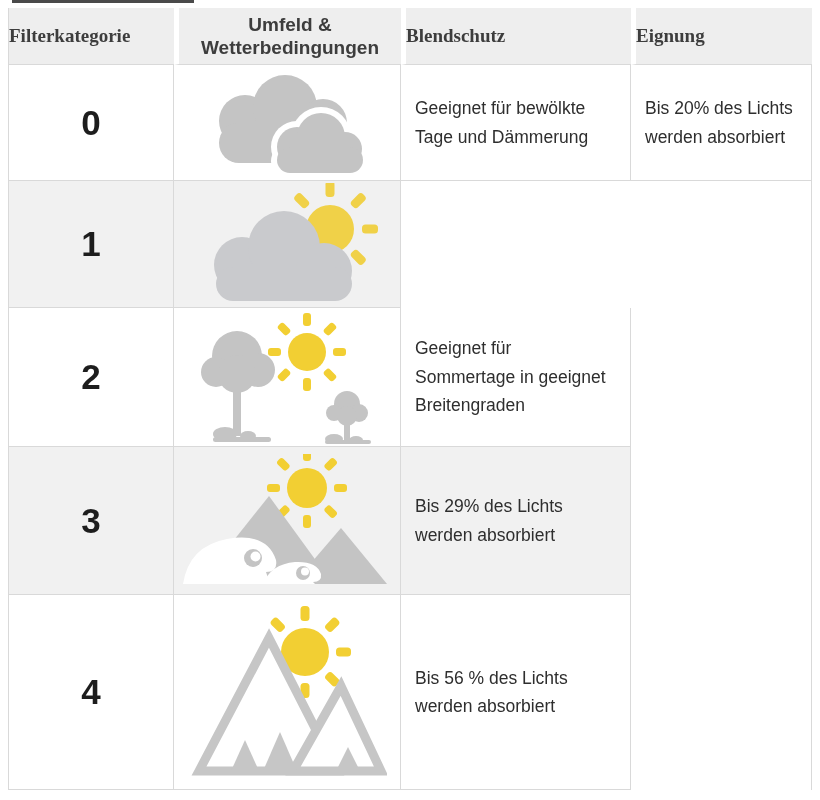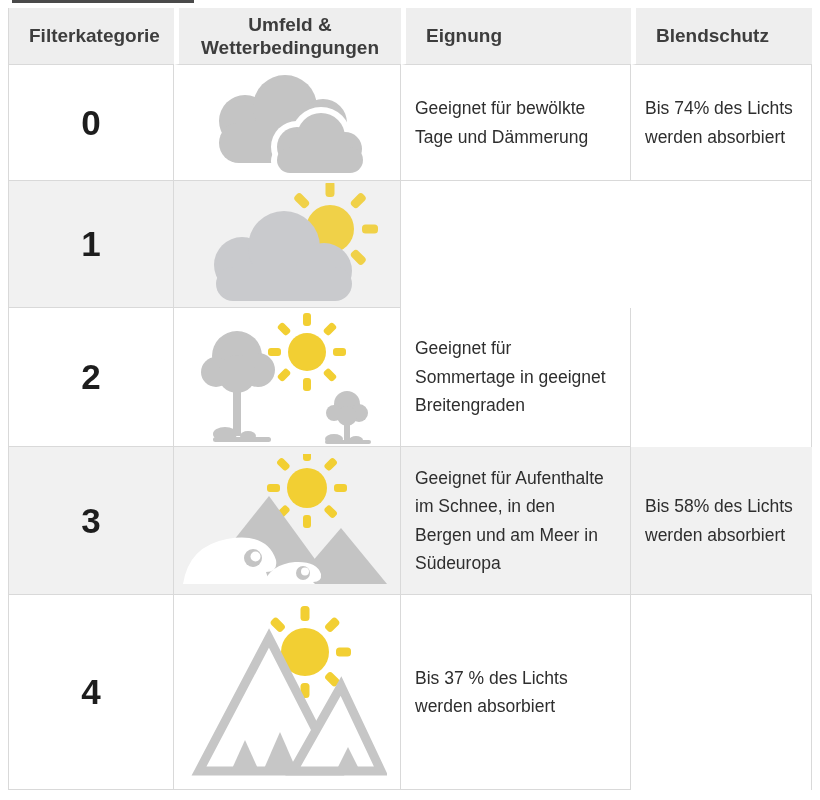--- a/index.html
+++ b/index.html
@@ -16,21 +16,21 @@
   }
   .row{display:grid;grid-template-columns:165px 227px 230px 181px;}
   .row>div{box-sizing:border-box;display:flex;align-items:center;border-bottom:1px solid #d9d9d9;}
   .row>div:nth-child(-n+3){border-right:1px solid #d9d9d9;}
   .row.alt>div{background:#f1f1f1;}
   
   .row.header{min-height:57px;}
   .row.header>div{background:#eeeeee;border-right:none;border-bottom:1px solid #d9d9d9;
     font-size:19px;font-weight:700;color:#3d3d3d;}
   .row.header>div+div{border-left:5px solid #ffffff;}
-  .row.header .h-left{padding-left:20px;}
+  .row.header .h-left{padding-left:0;font-family:Liberation Serif, serif;}
   .row.header .h-center{justify-content:flex-start;text-align:center;line-height:1.22;}
   
   .row.r0{min-height:116px;}
   .row.r1{min-height:127px;}
   .row.r2{min-height:139px;}
   .row.r3{min-height:148px;}
   .row.r4{min-height:195px;}
   .cell-cat{justify-content:center;font-size:35px;font-weight:700;color:#1d1d1d;}
   .cell-icon{justify-content:center;}
   .cell-text{padding:6px 14px;font-size:17.5px;line-height:1.62;color:#2e2e2e;white-space:pre-line;}
@@ -44,24 +44,24 @@
 <div class="filter-table">
 
   <div class="row header">
     <div class="h-left">
         <span>Filterkategorie</span>
       </div>
     <div class="h-center">
         <span>Umfeld &amp; Wetterbedingungen</span>
       </div>
     <div class="h-left">
+        <span>Blendschutz</span>
+      </div>
+    <div class="h-left">
         <span>Eignung</span>
-      </div>
-    <div class="h-left">
-        <span>Blendschutz</span>
       </div>
   </div>
 
   <div class="row r0">
     <div class="cell-cat">0</div>
     <div class="cell-icon">
       <svg width="185" height="112" viewBox="0 0 185 112">
         <g fill="#c4c4c4">
           <circle cx="50" cy="54" r="26"></circle>
             <circle cx="90" cy="40" r="32"></circle>
@@ -76,21 +76,21 @@
         </g>
         <g fill="#c4c4c4">
           <circle cx="102" cy="80" r="20"></circle>
             <circle cx="126" cy="70" r="24"></circle>
             <circle cx="150" cy="82" r="17"></circle>
           <rect x="82" y="80" width="86" height="26" rx="13"></rect>
         </g>
       </svg>
     </div>
     <div class="cell-text">Geeignet für bewölkte Tage und Dämmerung</div>
-    <div class="cell-text">Bis 74% des Lichts werden absorbiert</div>
+    <div class="cell-text">Bis 20% des Lichts werden absorbiert</div>
   </div>
 
   <div class="row r1 alt">
     <div class="cell-cat">1</div>
     <div class="cell-icon">
       <svg width="195" height="122" viewBox="0 0 195 122">
         <g transform="translate(140,46)" fill="#f0d148">
           <circle r="24"></circle>
           <g>
             <rect x="-4.5" y="-48" width="9" height="16" rx="3.5"></rect>
@@ -173,22 +173,21 @@
         <polygon points="18,130 88,42 152,130" fill="#c4c4c4"></polygon>
         <polygon points="112,130 160,74 206,130" fill="#c4c4c4"></polygon>
         <path d="M2,130 Q8,92 46,85 Q86,78 95,106 Q97,118 85,118 L89,130 Z" fill="#ffffff"></path>
         <circle cx="72" cy="104" r="9" fill="#c4c4c4"></circle>
           <circle cx="74.5" cy="102.5" r="5" fill="#ffffff"></circle>
         <path d="M82,130 Q90,110 114,108 Q136,107 140,120 Q141,128 132,128 L134,130 Z" fill="#ffffff"></path>
         <circle cx="122" cy="119" r="7" fill="#c4c4c4"></circle>
           <circle cx="124" cy="117.5" r="4" fill="#ffffff"></circle>
       </svg>
     </div>
-    <div class="cell-text">Geeignet für Aufenthalte im Schnee, in den Bergen und am Meer in Südeuropa</div>
-    <div class="cell-text">Bis 58% des Lichts werden absorbiert</div>
+    <div class="cell-text">Bis 29% des Lichts werden absorbiert</div>
   </div>
 
   <div class="row r4">
     <div class="cell-cat">4</div>
     <div class="cell-icon">
       <svg width="200" height="176" viewBox="0 0 200 176">
         <g transform="translate(118,48)" fill="#f2cf33">
           <circle r="24"></circle>
           <g>
             <rect x="-4.5" y="-46" width="9" height="15" rx="3.5"></rect>
@@ -201,16 +200,16 @@
             <rect x="-4.5" y="-46" width="9" height="15" rx="3.5" transform="rotate(315)"></rect>
           </g>
         </g>
         <polygon points="12,167 82,34 150,167" fill="#ffffff" stroke="#c6c6c6" stroke-width="9"></polygon>
         <polygon points="106,167 154,82 194,167" fill="#ffffff" stroke="#c6c6c6" stroke-width="9"></polygon>
         <polygon points="44,167 58,136 72,167" fill="#c6c6c6"></polygon>
         <polygon points="76,167 93,128 110,167" fill="#c6c6c6"></polygon>
         <polygon points="149,167 161,143 173,167" fill="#c6c6c6"></polygon>
       </svg>
     </div>
-    <div class="cell-text">Bis 37 % des Lichts werden absorbiert</div>
+    <div class="cell-text">Bis 56 % des Lichts werden absorbiert</div>
   </div>
 
 </div>
 
 </body></html>

